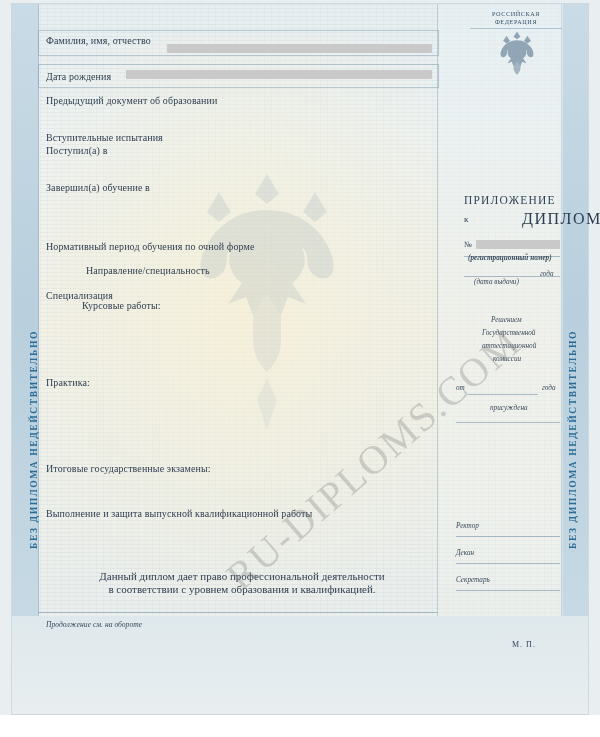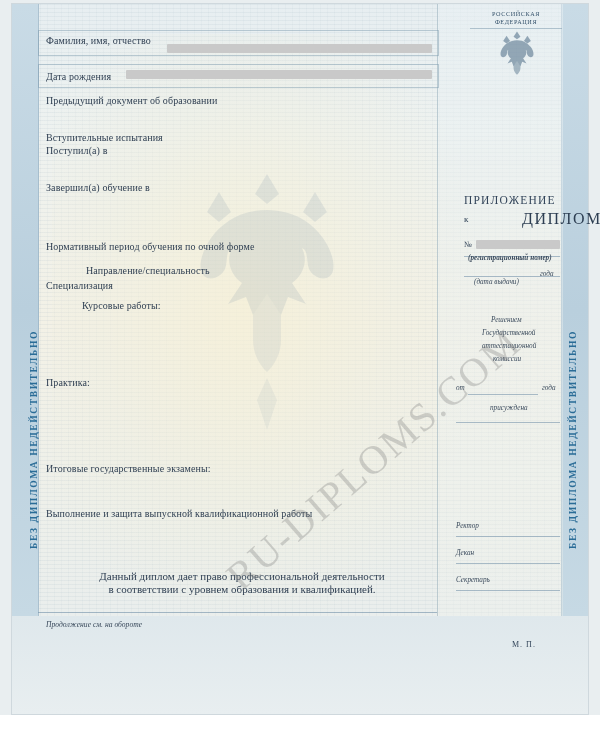--- a/index.html
+++ b/index.html
@@ -240,21 +240,21 @@
 
     <span class="lbl" style="left:34px;top:67px;">Дата рождения</span>
     <div class="redact" style="left:114px;top:66px;width:306px;"></div>
 
     <span class="lbl" style="left:34px;top:91px;">Предыдущий документ об образовании</span>
     <span class="lbl" style="left:34px;top:128px;">Вступительные испытания</span>
     <span class="lbl" style="left:34px;top:141px;">Поступил(а) в</span>
     <span class="lbl" style="left:34px;top:178px;">Завершил(а) обучение в</span>
     <span class="lbl" style="left:34px;top:237px;">Нормативный период обучения по очной форме</span>
     <span class="lbl" style="left:34px;top:261px;padding-left:40px;">Направление/специальность</span>
-    <span class="lbl" style="left:34px;top:276px;text-align:right;">Специализация</span>
+    <span class="lbl" style="left:34px;top:286px;text-align:right;">Специализация</span>
     <span class="lbl" style="left:34px;top:296px;margin-left:36px;">Курсовые работы:</span>
     <span class="lbl" style="left:34px;top:373px;">Практика:</span>
     <span class="lbl" style="left:34px;top:459px;">Итоговые государственные экзамены:</span>
     <span class="lbl" style="left:34px;top:504px;">Выполнение и защита выпускной квалификационной работы</span>
 
     <div class="center-note" style="left:40px;top:566px;width:380px;">
       <div>Данный диплом дает право профессиональной деятельности</div>
       <div>в соответствии с уровнем образования и квалификацией.</div>
     </div>
 

